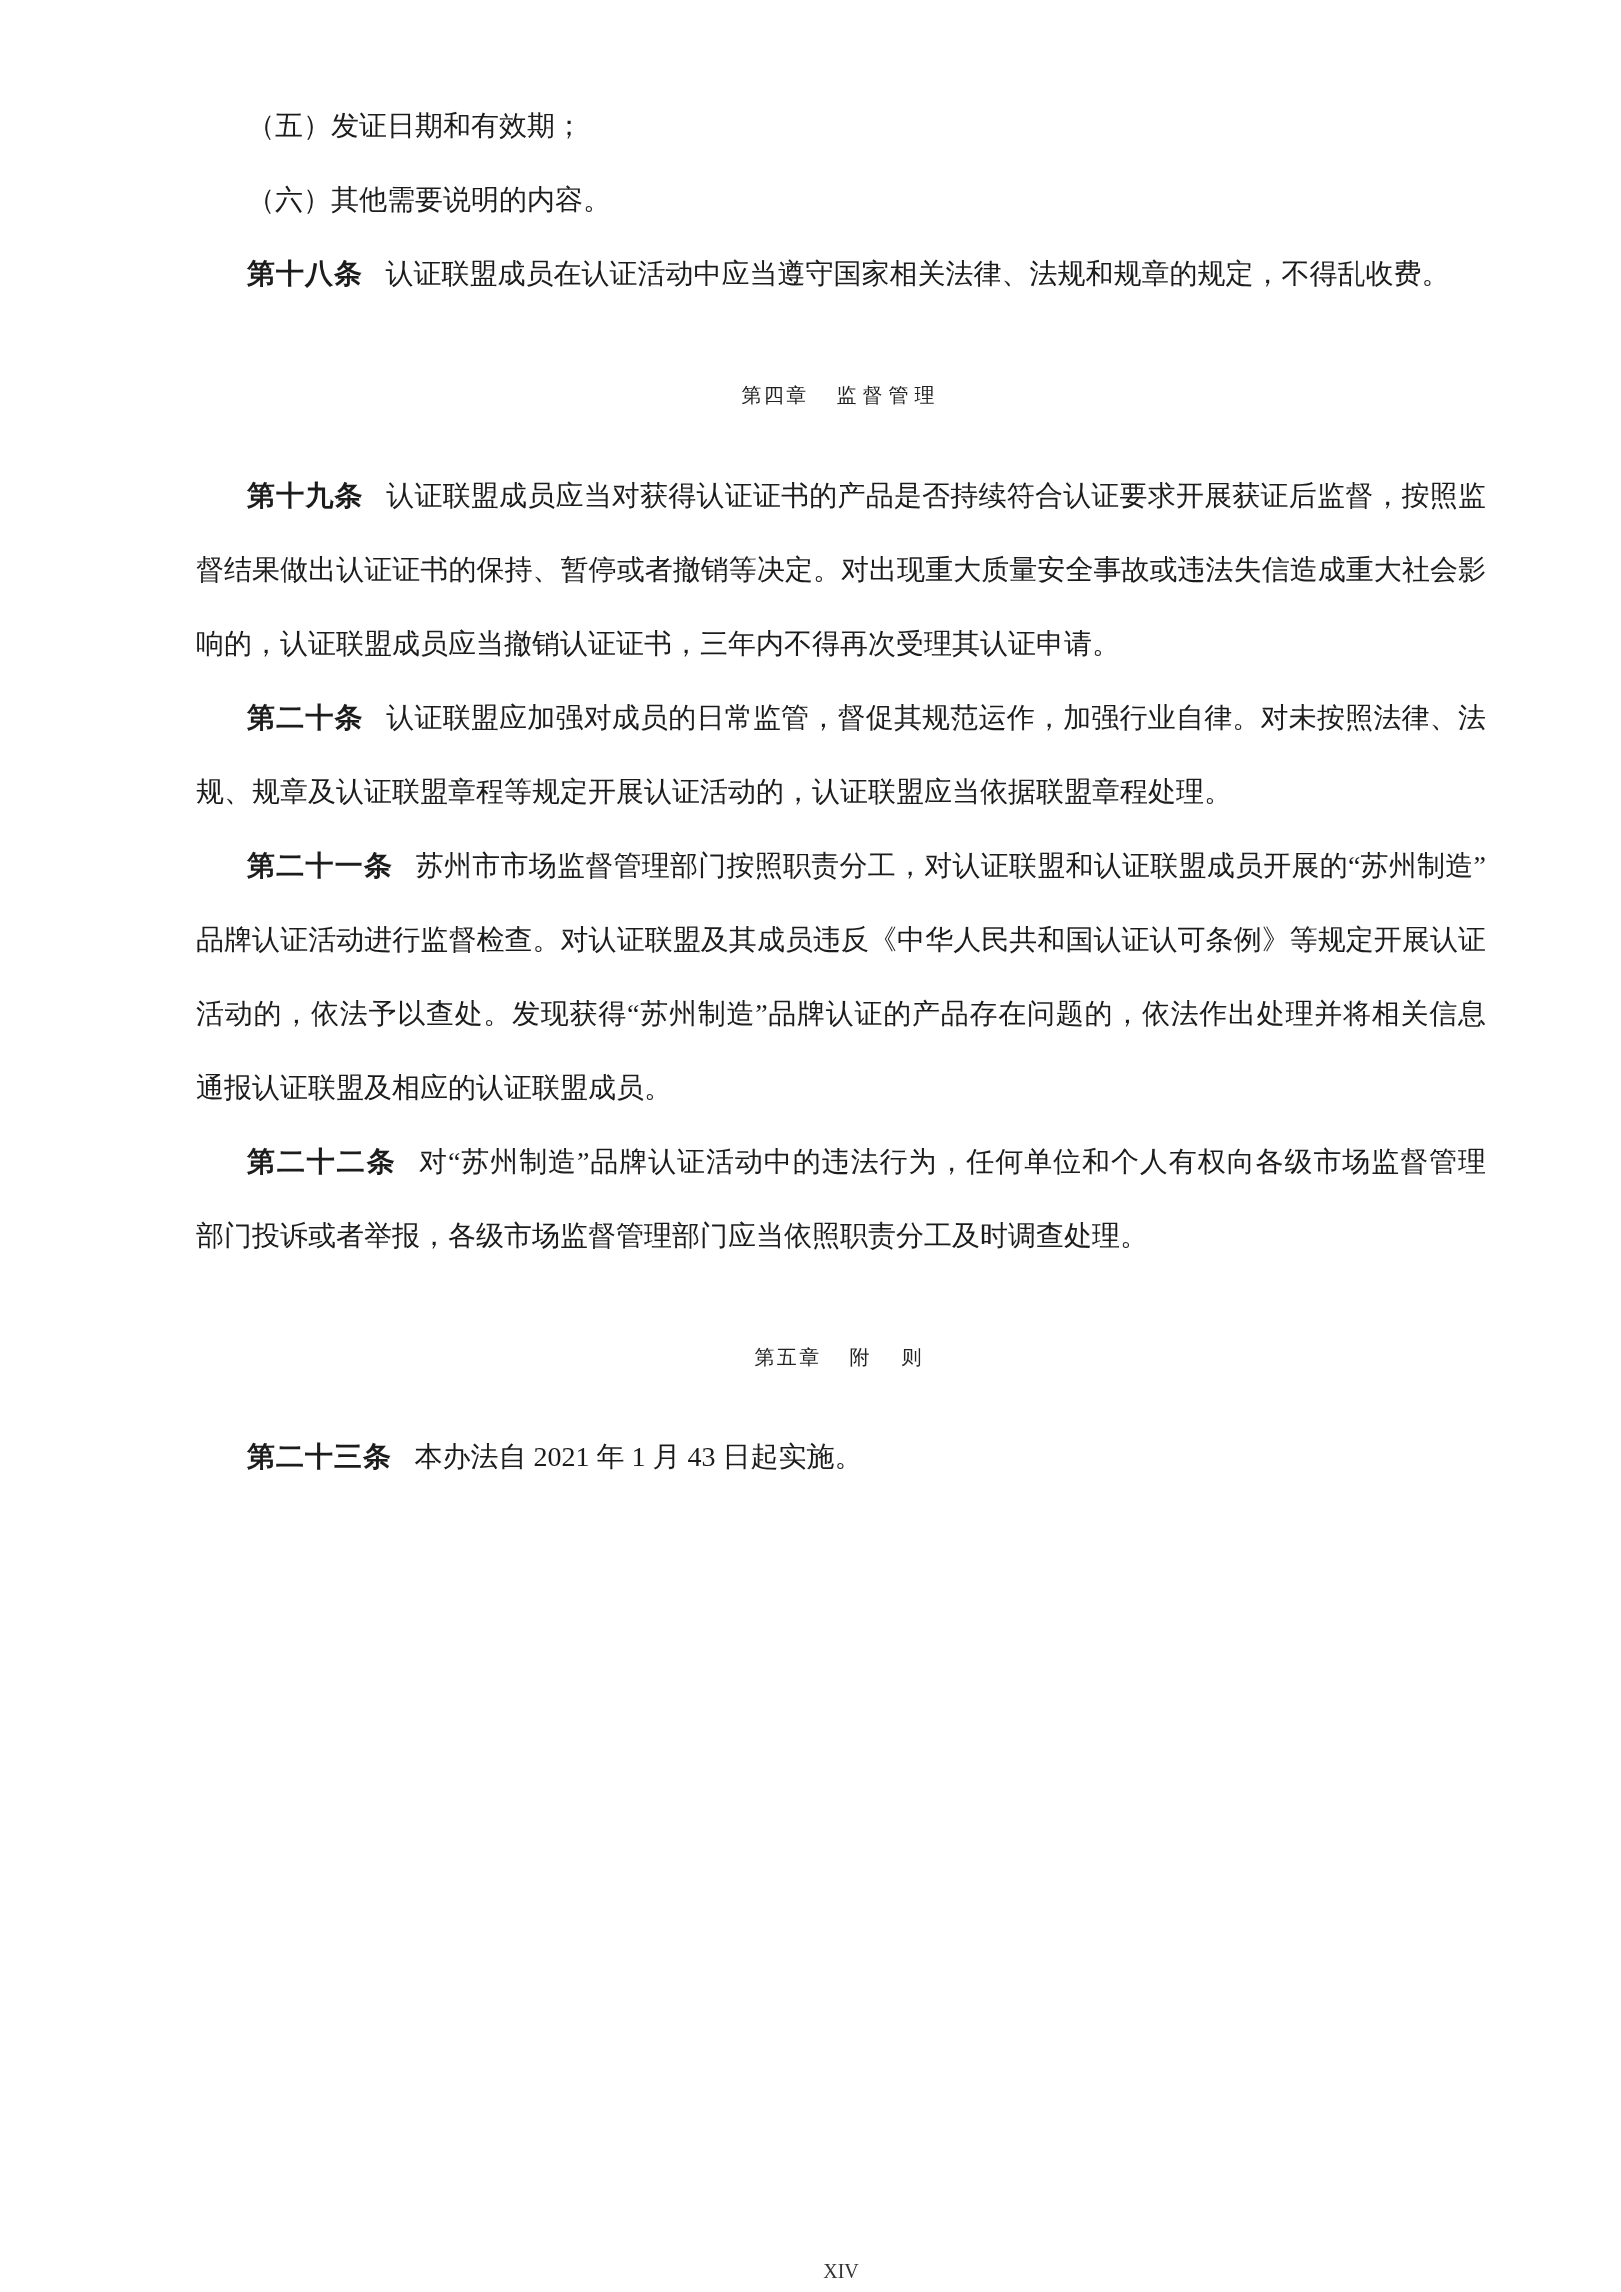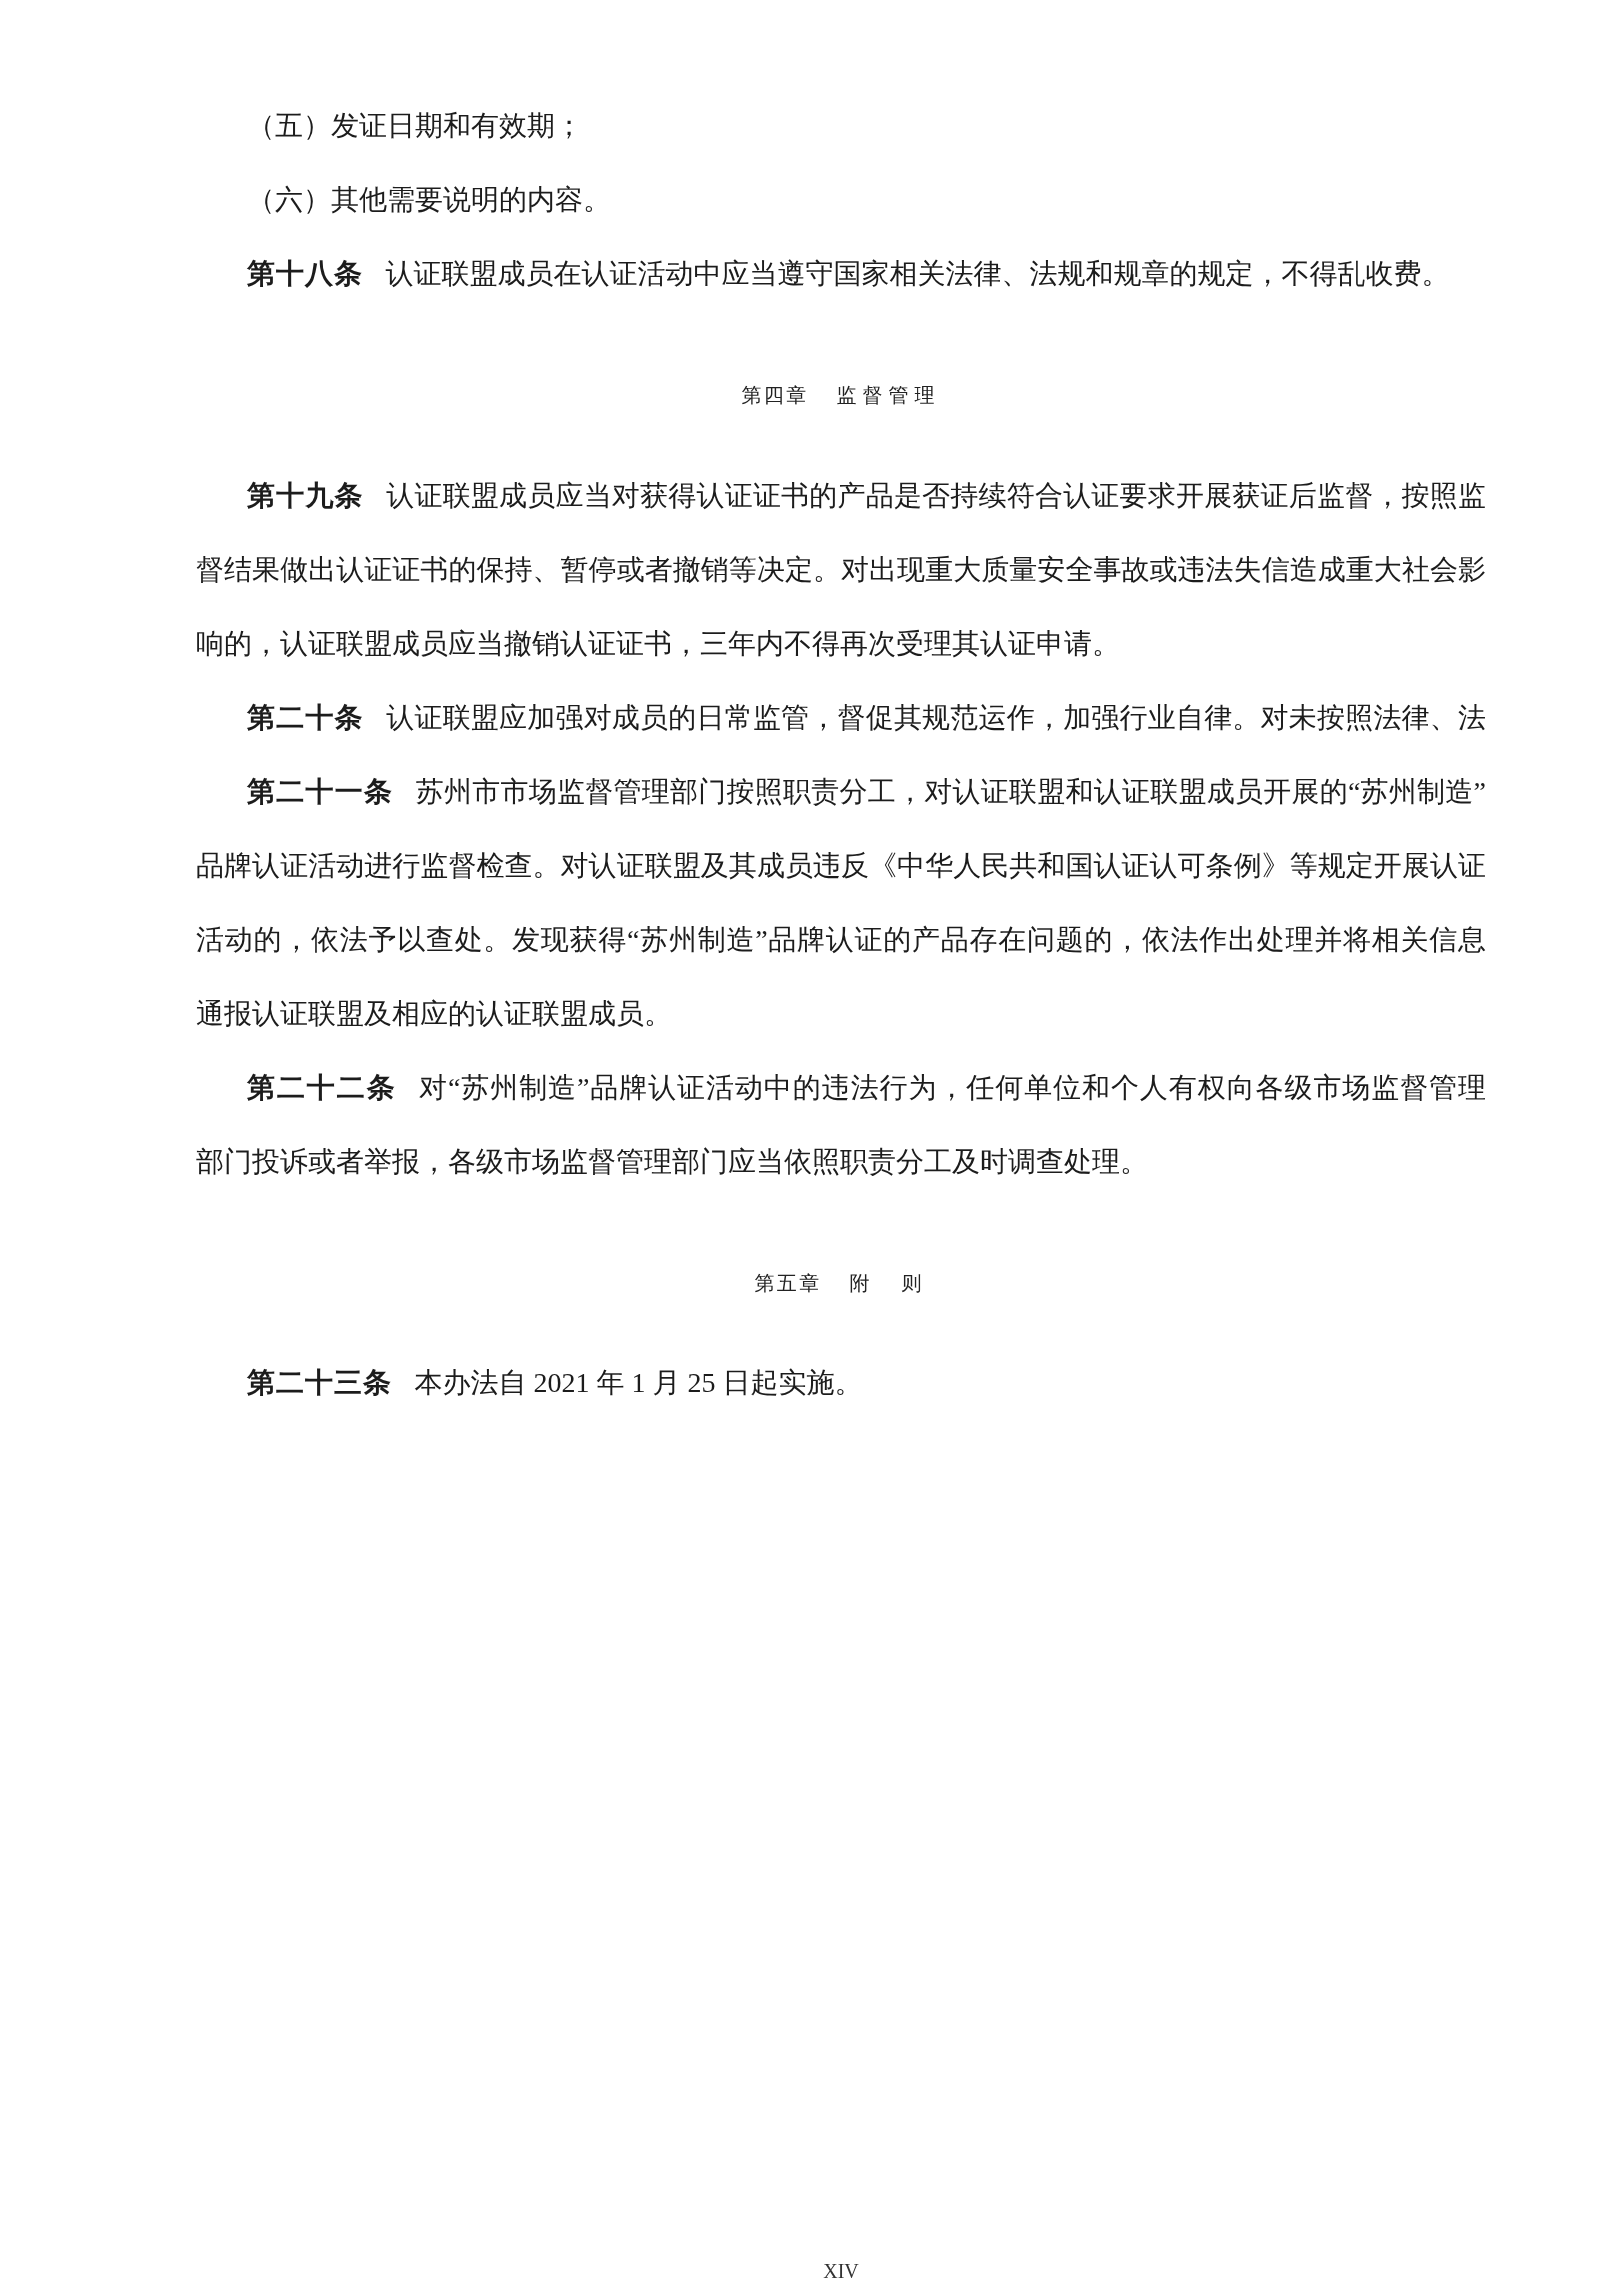--- a/index.html
+++ b/index.html
@@ -89,34 +89,35 @@
     <div class="chapter"><span class="ch-num">第四章</span><span class="ch-title">监督管理</span></div>
 
     <div class="line indent just"><span class="art-num">第十九条</span><span>认证联盟成员应当对获得认证证书的产品是否持续符合认证要求开展获证后监督，按照监</span></div>
 
     <div class="line just">督结果做出认证证书的保持、暂停或者撤销等决定。对出现重大质量安全事故或违法失信造成重大社会影</div>
 
     <div class="line">响的，认证联盟成员应当撤销认证证书，三年内不得再次受理其认证申请。</div>
 
     <div class="line indent just"><span class="art-num">第二十条</span><span>认证联盟应加强对成员的日常监管，督促其规范运作，加强行业自律。对未按照法律、法</span></div>
 
+    <div class="line">规、规章及认证联盟章程等规定开展认证活动的，认证联盟应当依据联盟章程处理。</div>
 
     <div class="line indent just"><span class="art-num">第二十一条</span><span>苏州市市场监督管理部门按照职责分工，对认证联盟和认证联盟成员开展的“苏州制造”</span></div>
 
     <div class="line just">品牌认证活动进行监督检查。对认证联盟及其成员违反《中华人民共和国认证认可条例》等规定开展认证</div>
 
     <div class="line just">活动的，依法予以查处。发现获得“苏州制造”品牌认证的产品存在问题的，依法作出处理并将相关信息</div>
 
     <div class="line">通报认证联盟及相应的认证联盟成员。</div>
 
     <div class="line indent just"><span class="art-num">第二十二条</span><span>对“苏州制造”品牌认证活动中的违法行为，任何单位和个人有权向各级市场监督管理</span></div>
 
     <div class="line">部门投诉或者举报，各级市场监督管理部门应当依照职责分工及时调查处理。</div>
 
     <div class="chapter"><span class="ch-num">第五章</span><span class="ch-title">附　则</span></div>
 
-    <div class="line indent"><span class="art-num">第二十三条</span><span>本办法自 2021 年 1 月 25 日起实施。</span></div>
+    <div class="line indent"><span class="art-num">第二十三条</span><span>本办法自 2021 年 1 月 43 日起实施。</span></div>
 
   </div>
 
   <div class="pageno">XIV</div>
 </div>
 
 
 </body></html>

